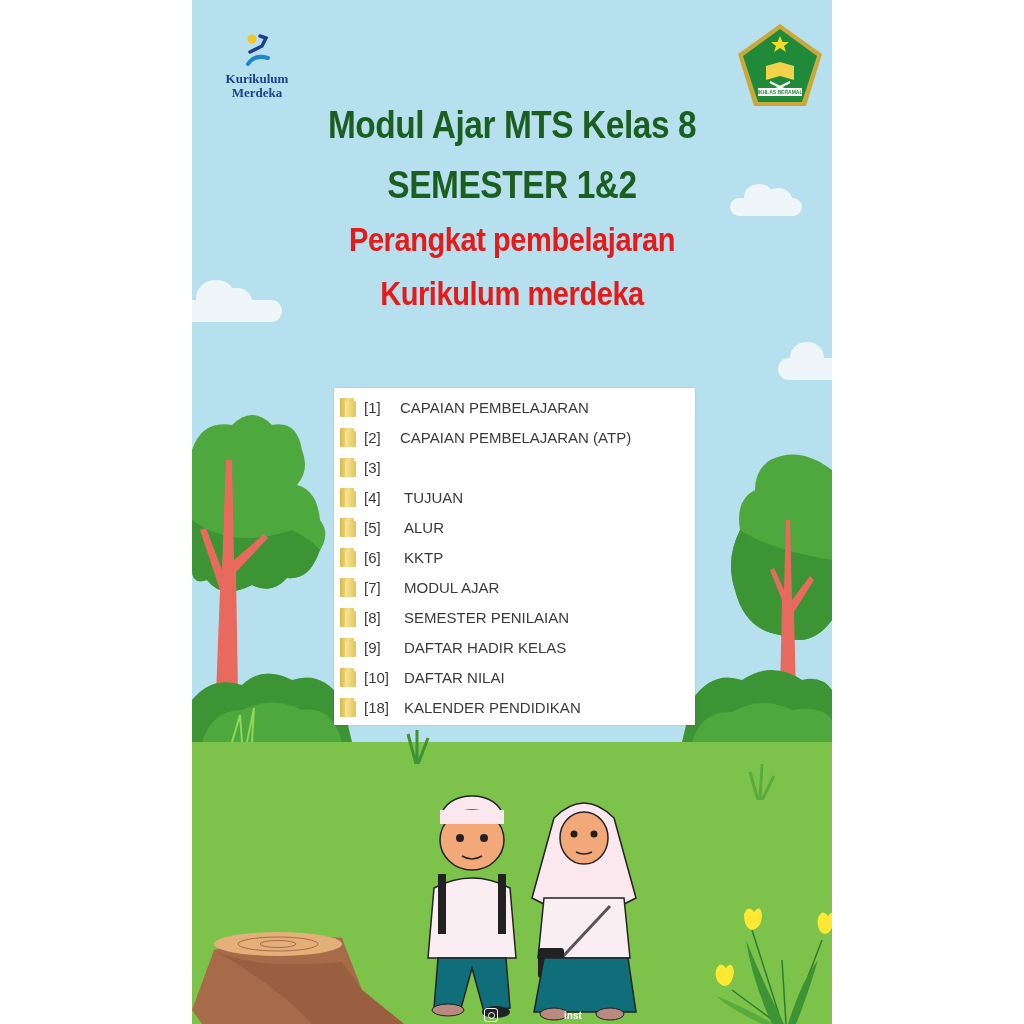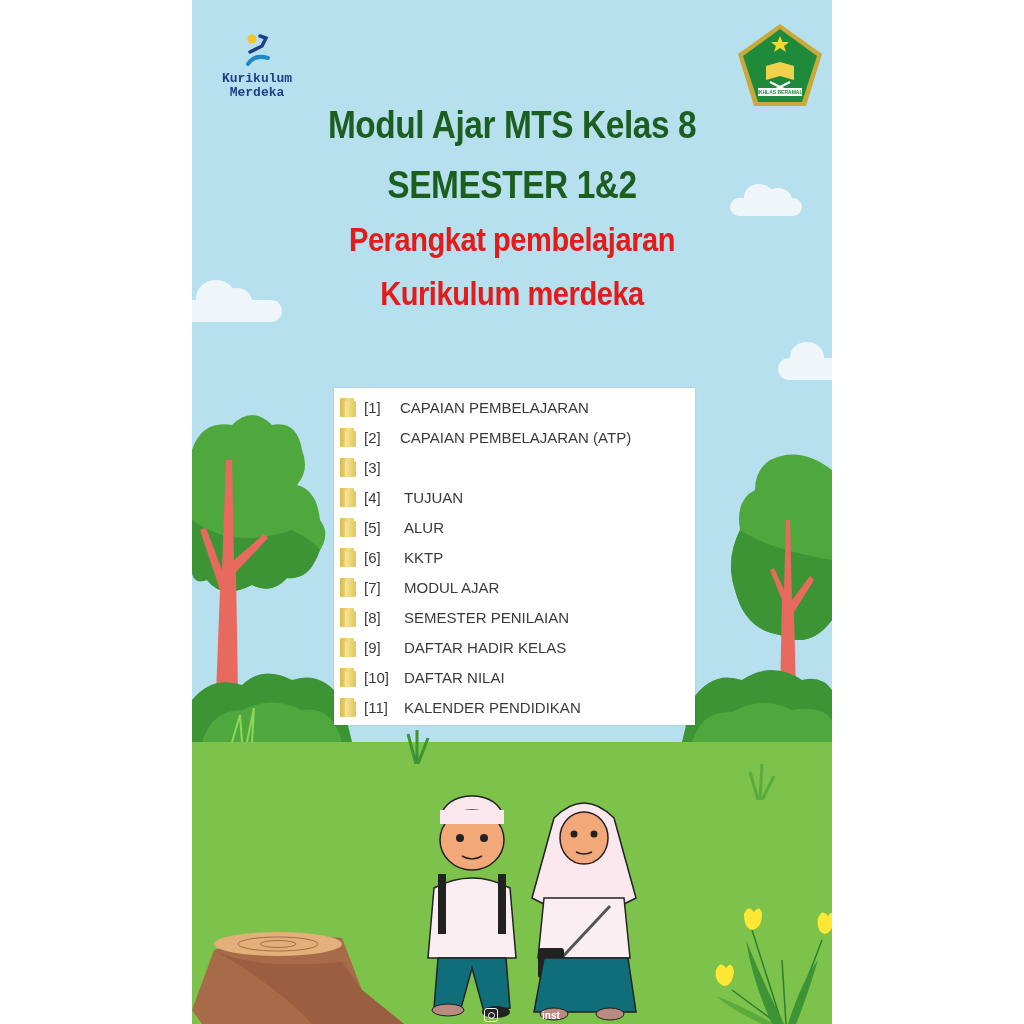--- a/index.html
+++ b/index.html
@@ -1,21 +1,21 @@
 <!DOCTYPE html>
 <html><head>
 <meta charset="utf-8">
 <style>
   html, body { margin:0; padding:0; }
   body { width:1024px; height:1024px; background:#ffffff; position:relative; overflow:hidden; font-family:"Liberation Sans", sans-serif; }
   .poster { position:absolute; left:192px; top:0; width:640px; height:1024px; background:#b7e0ee; overflow:hidden; }
   .ground { position:absolute; left:0; top:742px; width:640px; height:282px; background:#7dc34b; }
   .abs { position:absolute; }
   .logo-km { left:20px; top:32px; width:90px; text-align:center; }
-  .logo-km .txt { color:#1f3f86; font-weight:bold; font-size:13px; line-height:14px; font-family:Liberation Mono, monospace; }
+  .logo-km .txt { color:#1f3f86; font-weight:bold; font-size:13px; line-height:14px; font-family:Liberation Serif, serif; }
   .title { position:absolute; left:0; width:640px; text-align:center; font-weight:bold; font-family:"Liberation Sans", sans-serif; letter-spacing:-0.5px; }
   .t1 { top:104px; font-size:38px; color:#1b5e20; transform:scaleX(0.88); }
   .t2 { top:164px; font-size:38px; color:#1b5e20; transform:scaleX(0.88); }
   .t3 { top:221px; font-size:33px; color:#e31b1b; transform:scaleX(0.88); }
   .t4 { top:275px; font-size:33px; color:#e31b1b; transform:scaleX(0.88); }
   .panel { position:absolute; left:142px; top:388px; width:361px; height:337px; background:#ffffff; box-shadow:0 0 2px rgba(0,0,0,0.15); }
   .row { position:absolute; left:6px; height:24px; display:flex; align-items:center; font-size:15px; color:#3a3a3a; font-family:"Liberation Sans", sans-serif; transform-origin:left center; }
   .folder { width:16px; height:20px; margin-right:8px; position:relative; }
   .folder .back { position:absolute; left:0; top:1px; width:14px; height:19px; background:linear-gradient(90deg,#d9b84a,#f4e08a 60%,#e8c95a); border-radius:1px; }
   .folder .front { position:absolute; left:5px; top:4px; width:11px; height:16px; background:linear-gradient(90deg,#f7e79b,#e2c45a); border-radius:1px; }
@@ -167,21 +167,21 @@
           <span class="front"></span>
         </span>
       <span class="num" style="width:40px">[10]</span>
       <span>DAFTAR NILAI</span>
     </div>
     <div class="row" style="top:307px;">
       <span class="folder">
           <span class="back"></span>
           <span class="front"></span>
         </span>
-      <span class="num" style="width:40px">[11]</span>
+      <span class="num" style="width:40px">[18]</span>
       <span>KALENDER PENDIDIKAN</span>
     </div>
   </div>
 
   <svg class="abs" style="left:210px;top:728px;" width="30" height="36" viewBox="0 0 30 36">
       <path d="M14 36 L6 6 M15 36 L15 2 M16 36 L26 10" stroke="#3c9434" stroke-width="3" fill="none"></path>
     </svg>
   <svg class="abs" style="left:550px;top:760px;" width="36" height="40" viewBox="0 0 36 40">
       <path d="M16 40 L8 12 M18 40 L20 4 M20 40 L32 16" stroke="#5aab3e" stroke-width="3" fill="none"></path>
     </svg>
@@ -230,16 +230,16 @@
     <path d="M60 124 Q30 110 14 96 Q40 106 72 124 Z" fill="#5aab3e"></path>
     <path d="M42 14 Q46 4 52 12 Q58 4 60 14 Q60 28 50 30 Q42 28 42 14 Z" fill="#ffe833"></path>
     <path d="M116 18 Q120 8 126 16 Q132 8 132 20 Q130 34 122 34 Q114 30 116 18 Z" fill="#ffe833"></path>
     <path d="M14 70 Q18 60 24 68 Q30 60 32 72 Q30 86 22 86 Q12 82 14 70 Z" fill="#ffe833"></path>
   </svg>
 
   <div class="abs" style="left:292px;top:1008px;display:flex;gap:44px;align-items:center;">
     <span style="display:inline-block;width:12px;height:12px;border:1.5px solid #fff;border-radius:3px;position:relative;">
       <span style="position:absolute;left:3px;top:3px;width:5px;height:5px;border:1.2px solid #fff;border-radius:50%;"></span>
     </span>
-    <span style="color:#fff;font-size:10px;font-weight:bold;">inst</span>
+    <span style="color:#fff;font-size:10px;font-weight:bold;padding-left:22px;">inst</span>
   </div>
 
 </div>
 
 </body></html>

